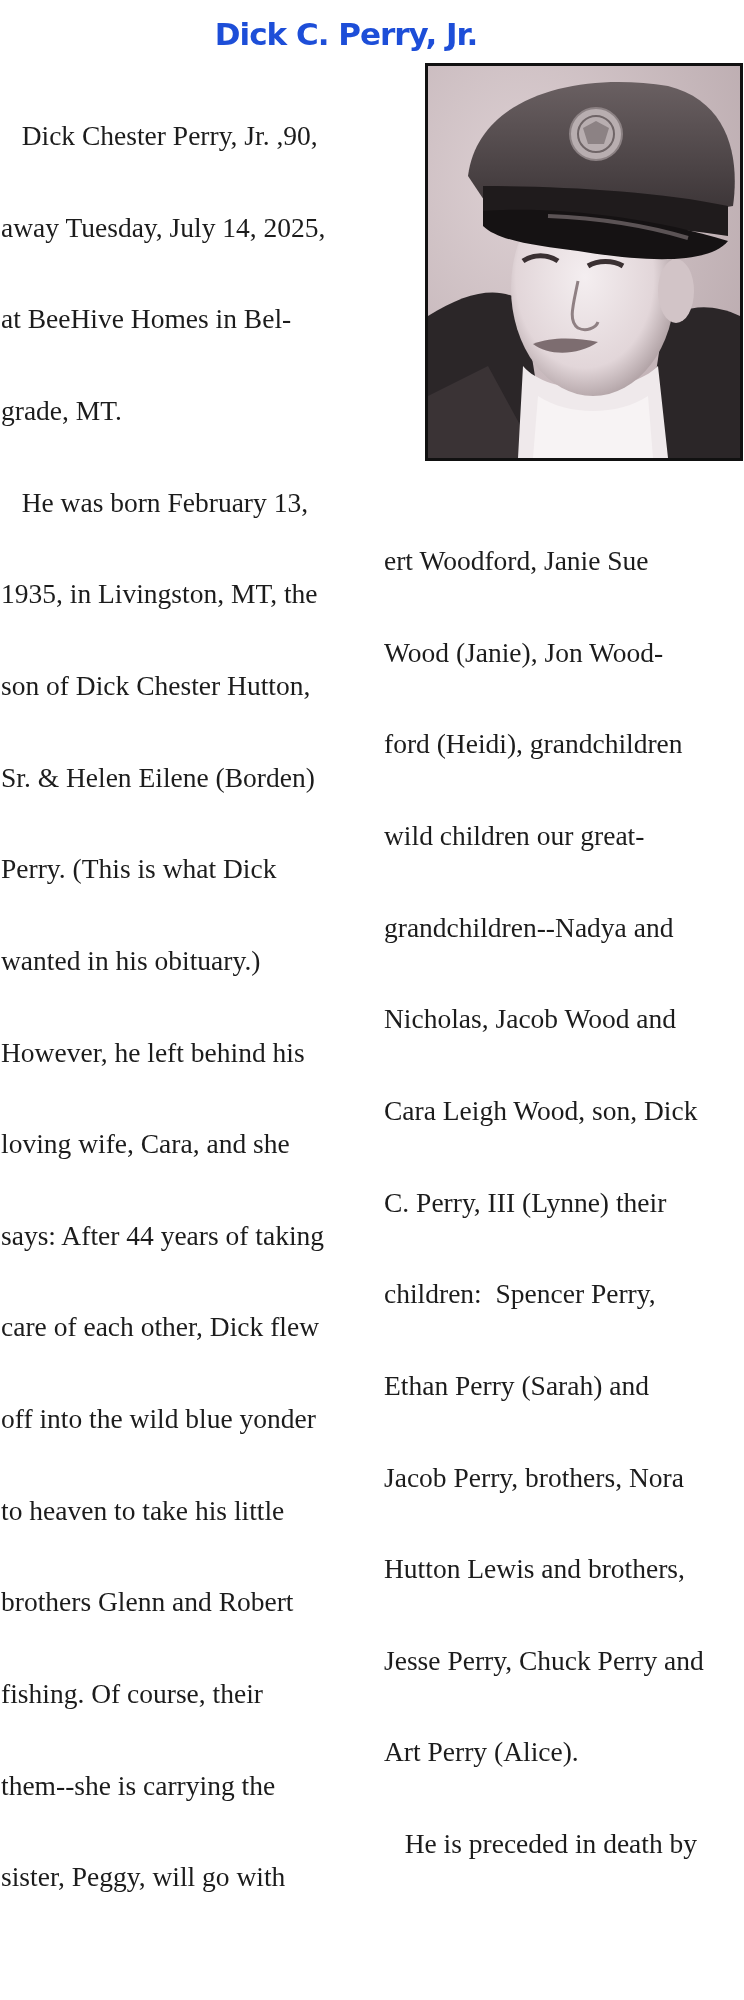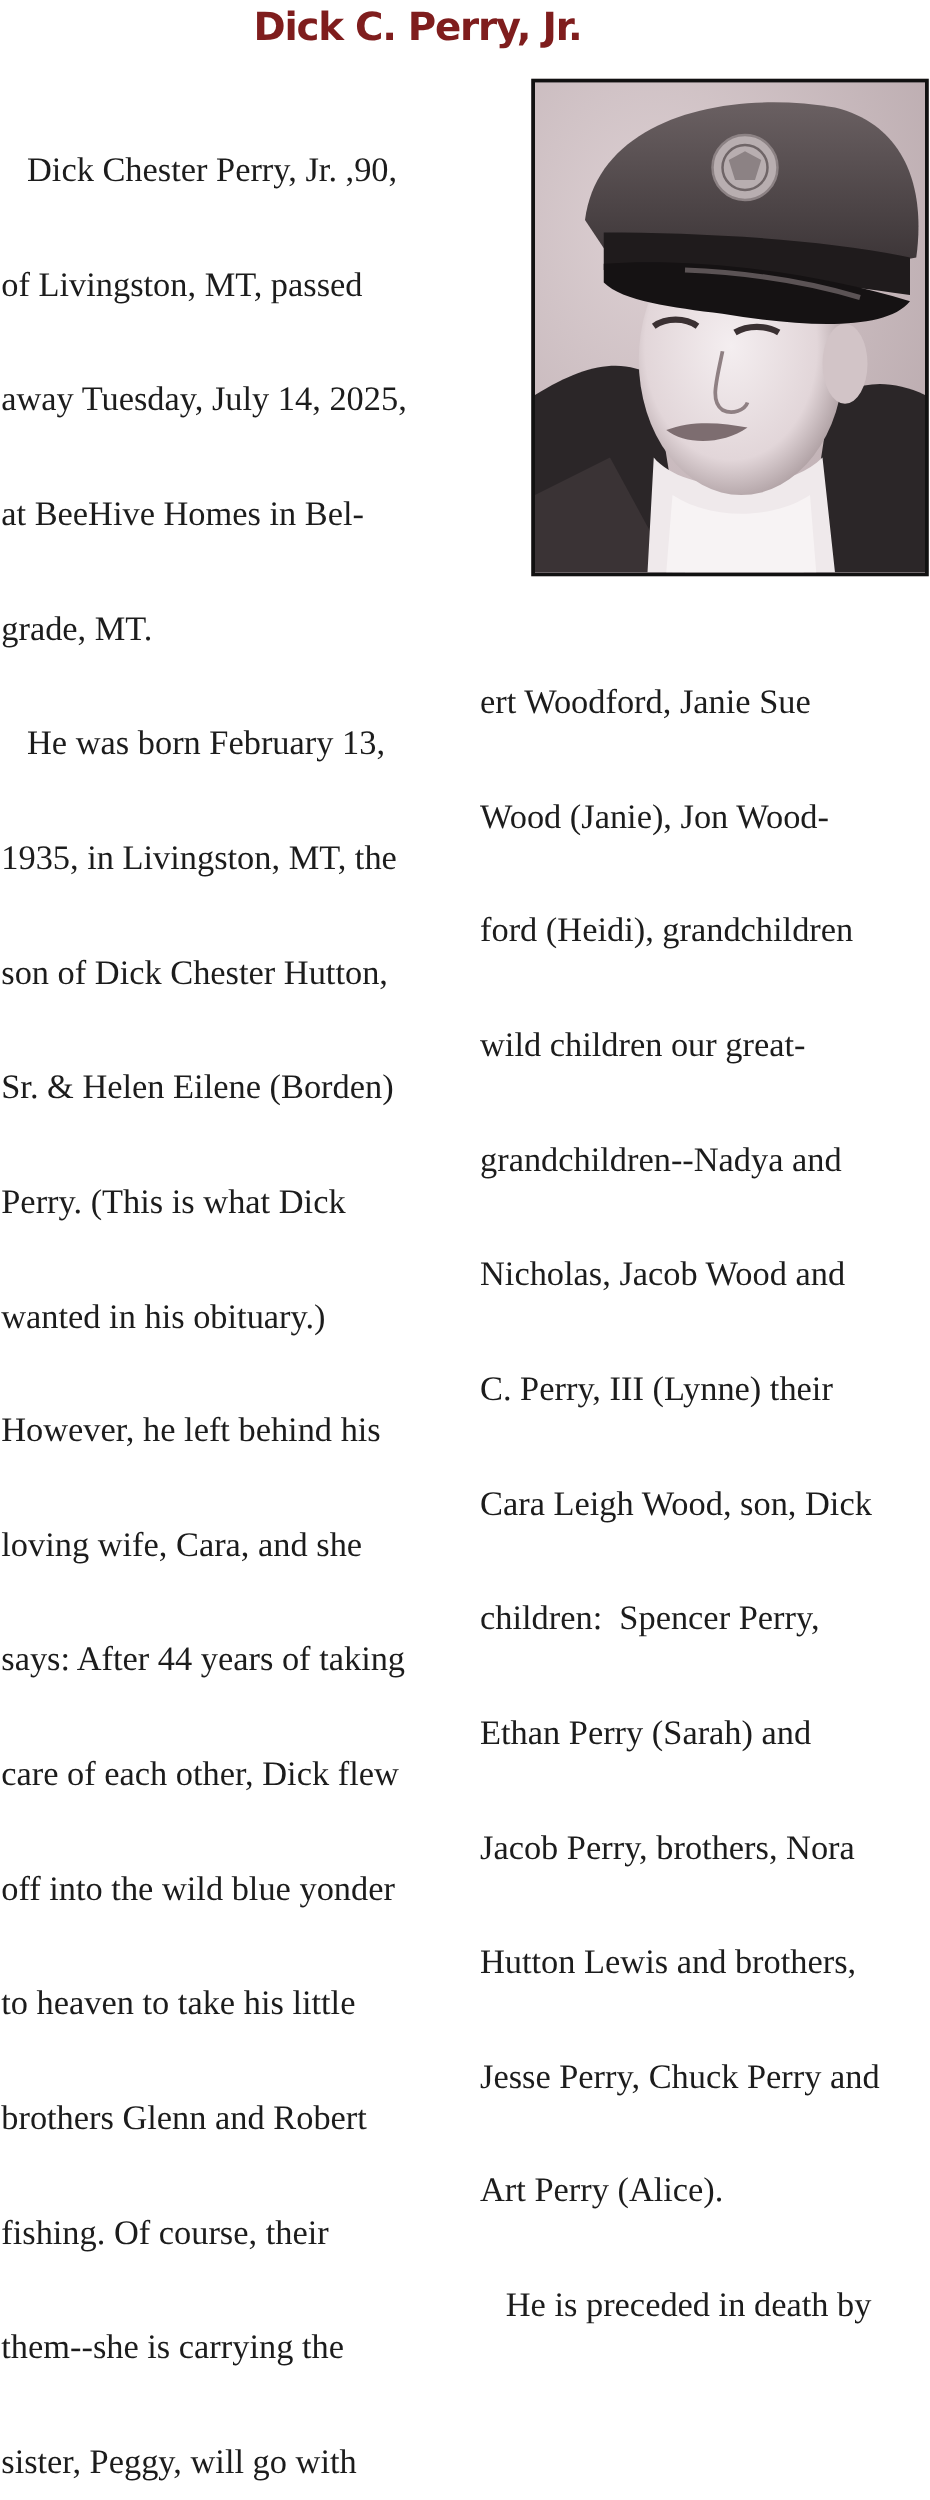--- a/index.html
+++ b/index.html
@@ -18,22 +18,22 @@
     position: absolute;
     left: 0;
     top: 2px;
     width: 668px;
     text-align: center;
     font-family: "DejaVu Sans", sans-serif;
     font-weight: bold;
     font-size: 31px;
     letter-spacing: -1px;
     line-height: 40px;
-    color: #7f1d1d;
-    margin: 0;
+    color: #1d4ed8;
+    margin: 12px;
   }
   .col {
     position: absolute;
     font-family: "Liberation Serif", serif;
     font-size: 27.5px;
     line-height: 30.55px;
     color: #1c1c1c;
     white-space: pre;
   }
   .col-left {
@@ -116,21 +116,20 @@
     <path d="M120 150 C170 152 220 160 260 172" stroke="#5b5355" stroke-width="4" fill="none"></path>
 
     <circle cx="168" cy="68" r="26" fill="#b8aeb0" stroke="#8c8284" stroke-width="2"></circle>
     <circle cx="168" cy="68" r="18" fill="none" stroke="#6f6567" stroke-width="2"></circle>
     <path d="M155 62 L168 55 L181 62 L176 78 L160 78 Z" fill="#8c8284"></path>
   </svg>
 </div>
 
 <div class="col col-left">
   <span class="line">   Dick Chester Perry, Jr. ,90,</span>
-  <span class="line">of Livingston, MT, passed</span>
   <span class="line">away Tuesday, July 14, 2025,</span>
   <span class="line">at BeeHive Homes in Bel-</span>
   <span class="line">grade, MT.</span>
   <span class="line">   He was born February 13,</span>
   <span class="line">1935, in Livingston, MT, the</span>
   <span class="line">son of Dick Chester Hutton,</span>
   <span class="line">Sr. &amp; Helen Eilene (Borden)</span>
   <span class="line">Perry. (This is what Dick</span>
   <span class="line">wanted in his obituary.)</span>
   <span class="line">However, he left behind his</span>
@@ -175,22 +174,22 @@
   
 </div>
 
 <div class="col col-right">
   <span class="line">ert Woodford, Janie Sue</span>
   <span class="line">Wood (Janie), Jon Wood-</span>
   <span class="line">ford (Heidi), grandchildren</span>
   <span class="line">wild children our great-</span>
   <span class="line">grandchildren--Nadya and</span>
   <span class="line">Nicholas, Jacob Wood and</span>
+  <span class="line">Cara Leigh Wood, son, Dick</span>
   <span class="line">C. Perry, III (Lynne) their</span>
-  <span class="line">Cara Leigh Wood, son, Dick</span>
   <span class="line">children:  Spencer Perry,</span>
   <span class="line">Ethan Perry (Sarah) and</span>
   <span class="line">Jacob Perry, brothers, Nora</span>
   <span class="line">Hutton Lewis and brothers,</span>
   <span class="line">Jesse Perry, Chuck Perry and</span>
   <span class="line">Art Perry (Alice).</span>
   <span class="line">   He is preceded in death by</span>
   
   
   

